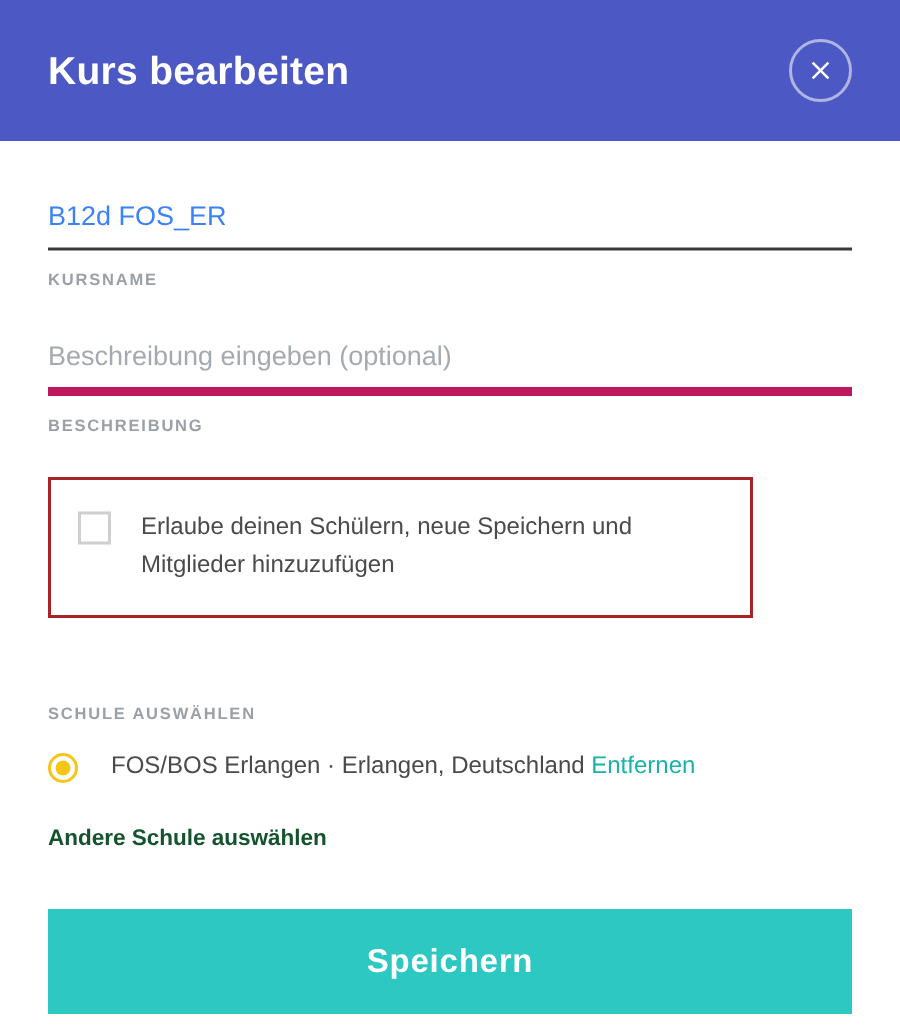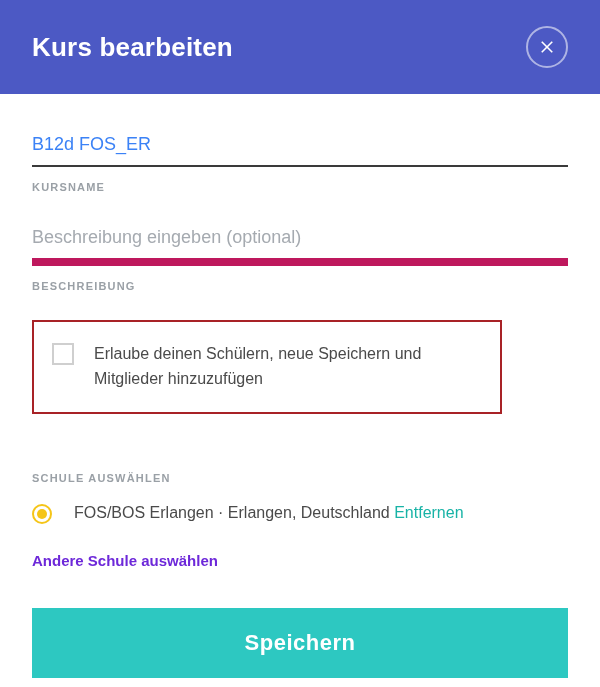--- a/index.html
+++ b/index.html
@@ -6,33 +6,33 @@
   html, body { width: 600px; height: 687px; font-family: -apple-system, BlinkMacSystemFont, "Segoe UI", Helvetica, Arial, sans-serif; background: #f6f6f6; }
   .modal { width: 600px; height: 687px; background: #ffffff; display: flex; flex-direction: column; }
   .header { background: #4c59c4; padding: 26px 32px; display: flex; align-items: center; justify-content: space-between; }
   .header-title { color: #ffffff; font-size: 26px; font-weight: 800; letter-spacing: 0.2px; }
   .close-btn { width: 42px; height: 42px; border-radius: 50%; border: 2px solid rgba(255,255,255,0.55); display: flex; align-items: center; justify-content: center; cursor: pointer; }
   .close-btn svg { width: 18px; height: 18px; stroke: #ffffff; stroke-width: 2.2; }
   .body { padding: 34px 32px 24px 32px; flex: 1; }
   .field { margin-bottom: 28px; }
   .input-line { border: none; border-bottom: 2px solid #3a3a3a; width: 100%; font-size: 18px; color: #3b82f6; padding: 6px 0 10px 0; outline: none; background: transparent; }
   .input-line::placeholder { color: #9aa0a6; }
-  .input-desc { border: none; border-bottom: 8px solid #be185d; width: 100%; font-size: 18px; color: #333; padding: 6px 0 10px 0; outline: none; background: transparent; }
+  .input-desc { border: none; border-bottom: 6px solid #be185d; width: 100%; font-size: 18px; color: #333; padding: 6px 0 10px 0; outline: none; background: transparent; }
   .input-desc::placeholder { color: #a5aab0; }
   .field-label { margin-top: 14px; font-size: 11px; letter-spacing: 1.2px; color: #9aa0a6; font-weight: 600; text-transform: uppercase; }
   .perm-box { border: 2px solid #a82226; padding: 20px 18px 20px 18px; margin-top: 22px; display: flex; align-items: flex-start; gap: 20px; width: 470px; }
   .checkbox { width: 22px; height: 22px; border: 2px solid #cfcfcf; background: #fff; flex-shrink: 0; margin-top: 1px; cursor: pointer; }
   .perm-text { font-size: 16px; color: #4a4a4a; line-height: 1.55; }
   .section-label { margin-top: 58px; font-size: 11px; letter-spacing: 1.2px; color: #9aa0a6; font-weight: 600; text-transform: uppercase; }
   .school-row { margin-top: 20px; display: flex; align-items: flex-start; gap: 22px; }
   .radio { width: 20px; height: 20px; border-radius: 50%; border: 2px solid #f5c518; display: flex; align-items: center; justify-content: center; cursor: pointer; flex-shrink: 0; }
   .radio-dot { width: 10px; height: 10px; border-radius: 50%; background: #f5c518; }
   .school-text { font-size: 16px; color: #4a4a4a; }
   .remove-link { color: #18b3a6; cursor: pointer; }
-  .other-link { margin-top: 28px; font-size: 15px; font-weight: 700; color: #6d28d9; cursor: pointer; display: inline-block; }
+  .other-link { margin-top: 28px; font-size: 15px; font-weight: 700; color: #14532d; cursor: pointer; display: inline-block; }
   .save-btn { margin-top: 38px; width: 100%; background: #2dc8c1; color: #ffffff; border: none; padding: 22px 0; font-size: 22px; font-weight: 800; letter-spacing: 0.5px; cursor: pointer; }
 </style>
 </head>
 <body>
 
 <div class="modal">
 
   <div class="header">
     <div class="header-title">Kurs bearbeiten</div>
     <div class="close-btn">

